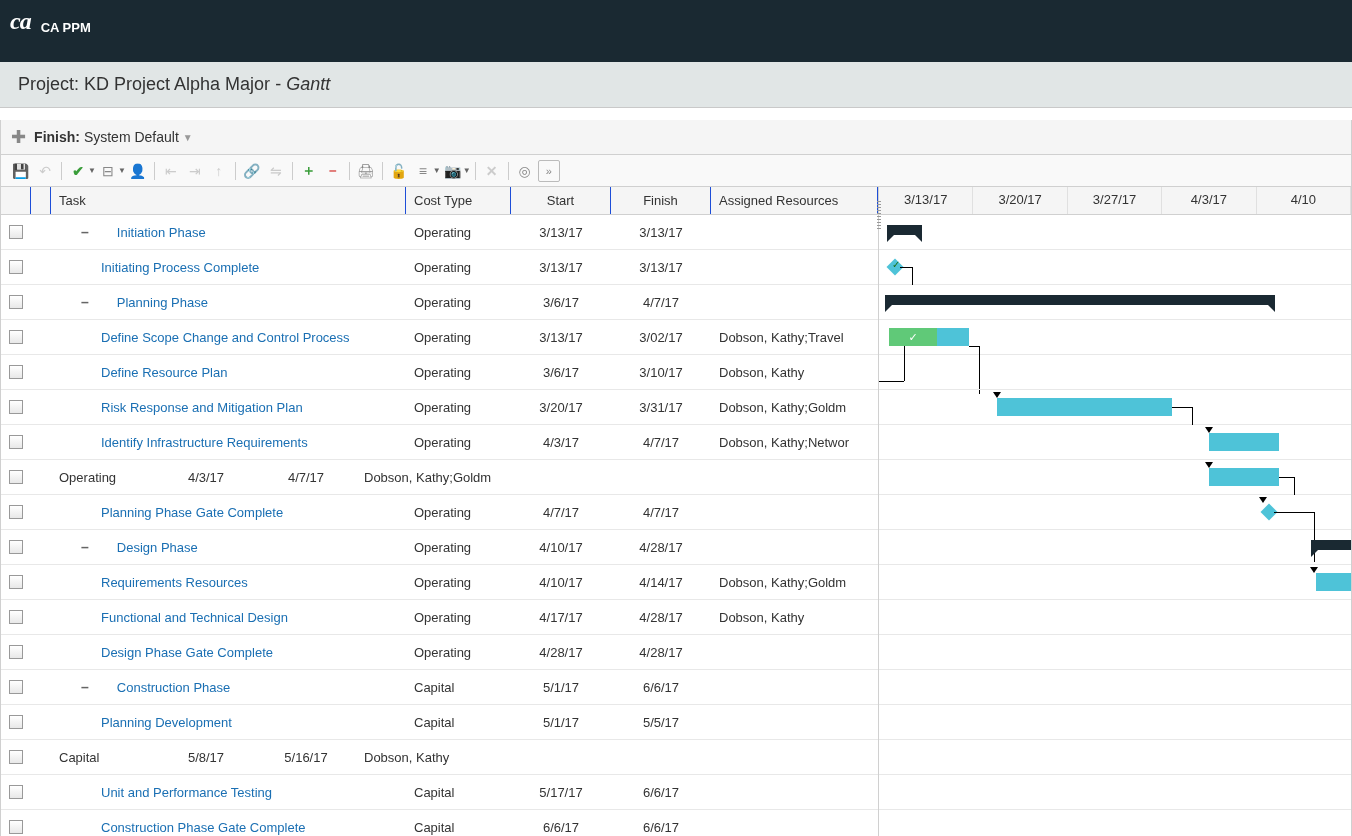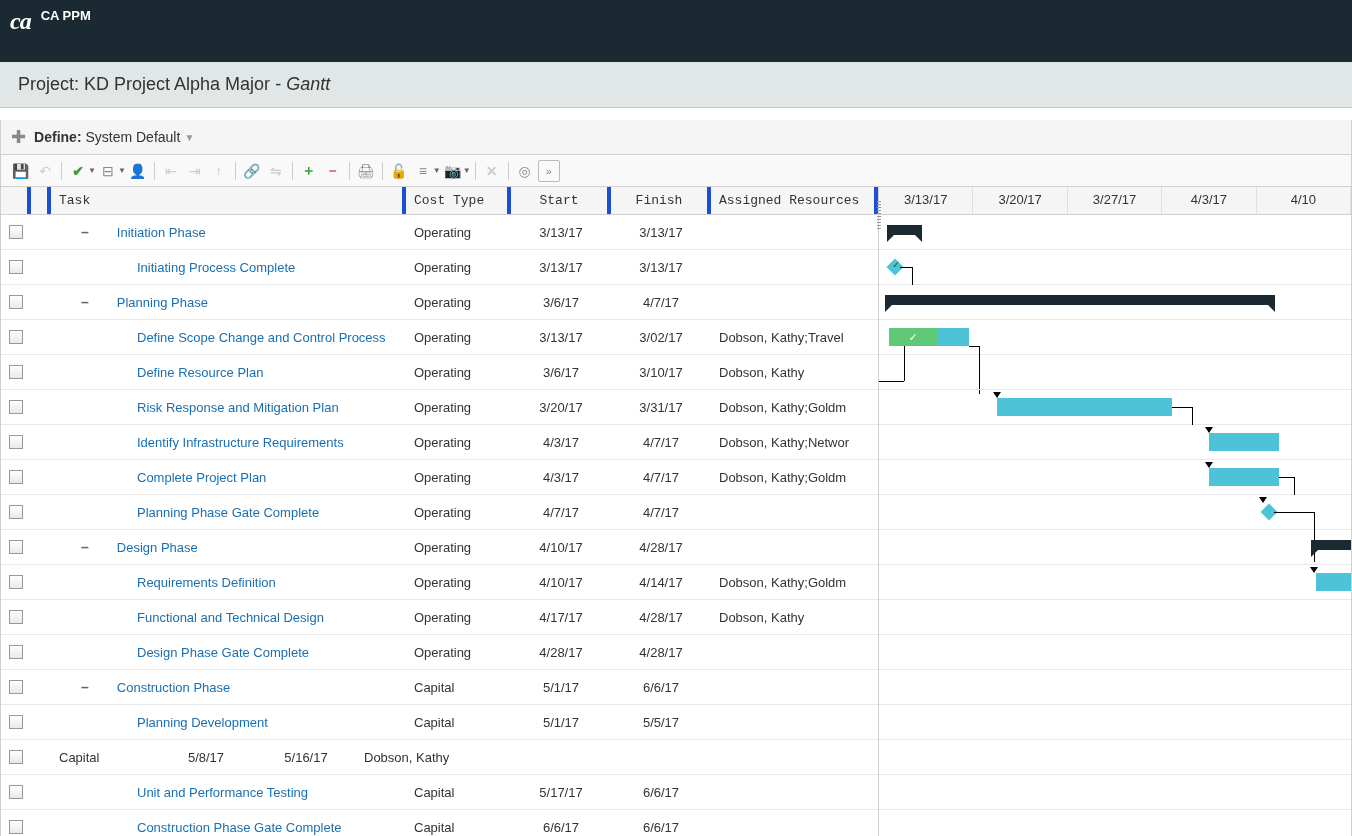--- a/index.html
+++ b/index.html
@@ -1,19 +1,19 @@
 <!DOCTYPE html>
 <html><head>
 <meta charset="utf-8">
 <style>
   * { box-sizing: border-box; margin: 0; padding: 0; }
   body { font-family: Arial, sans-serif; font-size: 13px; color: #333; background: #fff; width: 1352px; }
   
   .topbar { background: #1a2932; height: 62px; display: flex; align-items: flex-start; padding: 8px 10px; }
-  .logo { display: flex; align-items: flex-start; color: #fff; font-size: 13px; font-weight: bold; }
+  .logo { display: flex; align-items: flex-end; color: #fff; font-size: 13px; font-weight: bold; }
   .logo-ca { font-family: Georgia, serif; font-style: italic; font-size: 24px; font-weight: bold; margin-right: 10px; letter-spacing: -1px; }
   
   .project-bar { background: #e1e6e6; border-bottom: 1px solid #c9c9c9; padding: 12px 18px; font-size: 18px; color: #333; }
   .project-bar .italic { font-style: italic; }
   
   .content { background: #fff; border: 1px solid #d0d0d0; border-top: none; margin-top: 12px; }
   
   .filter-bar { background: #f5f5f5; border-bottom: 1px solid #d0d0d0; padding: 6px 10px; display: flex; align-items: center; font-size: 14px; }
   .filter-bar .plus { color: #888; font-size: 18px; margin-right: 8px; cursor: pointer; }
   .filter-bar .filter-label { font-weight: bold; }
@@ -25,42 +25,42 @@
   .toolbar .green { color: #3a9d3a; font-weight: bold; }
   .toolbar .red { color: #d9534f; font-weight: bold; }
   .toolbar .disabled { color: #ccc; }
   .toolbar .caret-sm { font-size: 8px; color: #666; margin-left: -2px; }
   
   .grid-container { display: flex; position: relative; }
   .grid-left { width: 878px; border-right: 1px solid #d0d0d0; overflow: hidden; }
   .grid-right { flex: 1; overflow: hidden; }
   
   .grid-header { display: flex; background: #f5f5f5; border-bottom: 1px solid #d0d0d0; height: 28px; }
-  .grid-header .col { border-right: 4px solid #1d4ed8; padding: 5px 8px; font-size: 13px; color: #333; display: flex; align-items: center; font-family: Liberation Mono, monospace; }
+  .grid-header .col { border-right: 1px solid #1d4ed8; padding: 5px 8px; font-size: 13px; color: #333; display: flex; align-items: center; }
   .col-check { width: 30px; }
   .col-expand { width: 20px; }
   .col-task { width: 355px; }
   .col-cost { width: 105px; }
   .col-start { width: 100px; justify-content: center; }
   .col-finish { width: 100px; justify-content: center; }
   .col-assigned { flex: 1; }
   
   .grid-body { }
   .grid-row { display: flex; border-bottom: 1px solid #e8e8e8; height: 35px; align-items: center; }
   .grid-row .cell { padding: 0 8px; font-size: 13px; display: flex; align-items: center; height: 100%; overflow: hidden; white-space: nowrap; }
   .cell-check { width: 30px; justify-content: center; }
   .cell-expand { width: 20px; }
   .cell-task { width: 355px; }
   .cell-cost { width: 105px; }
   .cell-start { width: 100px; justify-content: center; }
   .cell-finish { width: 100px; justify-content: center; }
   .cell-assigned { flex: 1; }
   
   .checkbox { width: 14px; height: 14px; border: 1px solid #999; background: linear-gradient(#fff, #e8e8e8); cursor: pointer; }
-  .task-link { color: #1a6fb3; cursor: pointer; margin-left: 36px; }
+  .task-link { color: #1a6fb3; cursor: pointer; }
   .parent-task { color: #1a6fb3; cursor: pointer; margin-left: 20px; }
   .toggle-icon { color: #666; font-weight: bold; font-size: 14px; cursor: pointer; }
   .indent-1 { padding-left: 30px !important; }
   .indent-2 { padding-left: 50px !important; }
   
   .timeline-header { display: flex; background: #f5f5f5; border-bottom: 1px solid #d0d0d0; height: 28px; }
   .timeline-header .week { width: 108px; border-right: 1px solid #e0e0e0; text-align: center; padding-top: 5px; font-size: 13px; }
   
   .timeline-body .timeline-row { height: 35px; border-bottom: 1px solid #e8e8e8; position: relative; }
   
@@ -91,21 +91,21 @@
 </div>
 
 <div class="project-bar">
   <span>Project: </span><span>KD Project Alpha Major</span> - <span class="italic">Gantt</span>
 </div>
 
 <div class="content">
 
   <div class="filter-bar">
     <span class="plus">✚</span>
-    <span class="filter-label">Define:</span>&nbsp;
+    <span class="filter-label">Finish:</span>&nbsp;
     <span>System Default</span>
     <span class="caret">▼</span>
   </div>
 
   <div class="toolbar">
     <span class="tb-btn disabled">💾</span>
     <span class="tb-btn disabled">↶</span>
     <span class="sep"></span>
     <span class="tb-btn green">✔</span>
       <span class="caret-sm">▼</span>
@@ -244,23 +244,20 @@
             <div class="cell cell-cost">Operating</div>
             <div class="cell cell-start">4/3/17</div>
             <div class="cell cell-finish">4/7/17</div>
             <div class="cell cell-assigned">Dobson, Kathy;Networ</div>
           </div>
           <div class="grid-row">
             <div class="cell cell-check">
               <div class="checkbox"></div>
             </div>
             <div class="cell cell-expand"></div>
-            <div class="cell cell-task indent-2">
-              <span class="task-link">Complete Project Plan</span>
-            </div>
             <div class="cell cell-cost">Operating</div>
             <div class="cell cell-start">4/3/17</div>
             <div class="cell cell-finish">4/7/17</div>
             <div class="cell cell-assigned">Dobson, Kathy;Goldm</div>
           </div>
           <div class="grid-row">
             <div class="cell cell-check">
               <div class="checkbox"></div>
             </div>
             <div class="cell cell-expand"></div>
@@ -285,21 +282,21 @@
             <div class="cell cell-start">4/10/17</div>
             <div class="cell cell-finish">4/28/17</div>
             <div class="cell cell-assigned"></div>
           </div>
           <div class="grid-row">
             <div class="cell cell-check">
               <div class="checkbox"></div>
             </div>
             <div class="cell cell-expand"></div>
             <div class="cell cell-task indent-2">
-              <span class="task-link">Requirements Definition</span>
+              <span class="task-link">Requirements Resources</span>
             </div>
             <div class="cell cell-cost">Operating</div>
             <div class="cell cell-start">4/10/17</div>
             <div class="cell cell-finish">4/14/17</div>
             <div class="cell cell-assigned">Dobson, Kathy;Goldm</div>
           </div>
           <div class="grid-row">
             <div class="cell cell-check">
               <div class="checkbox"></div>
             </div>

